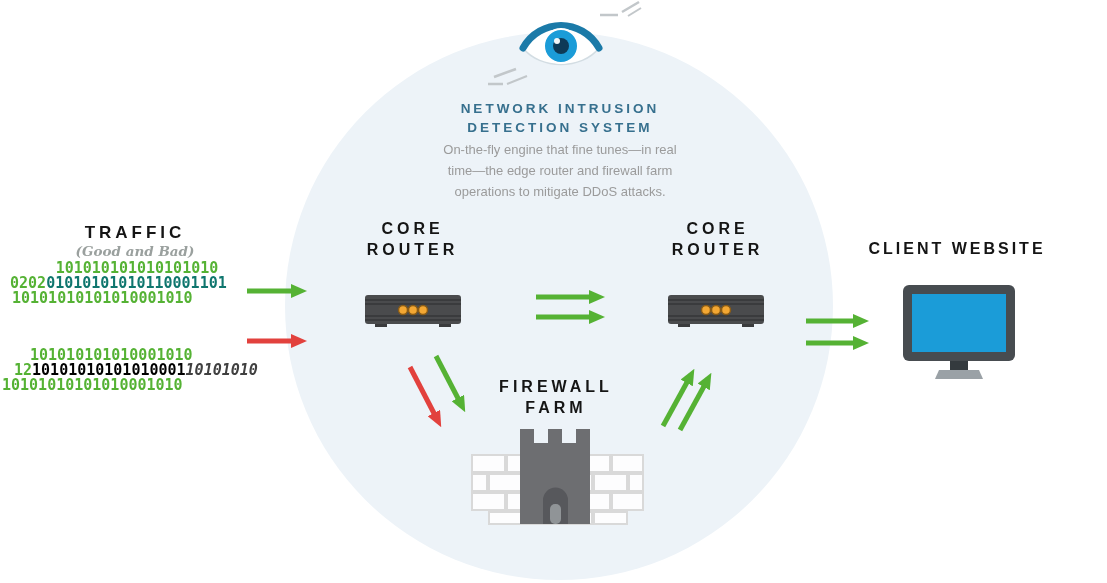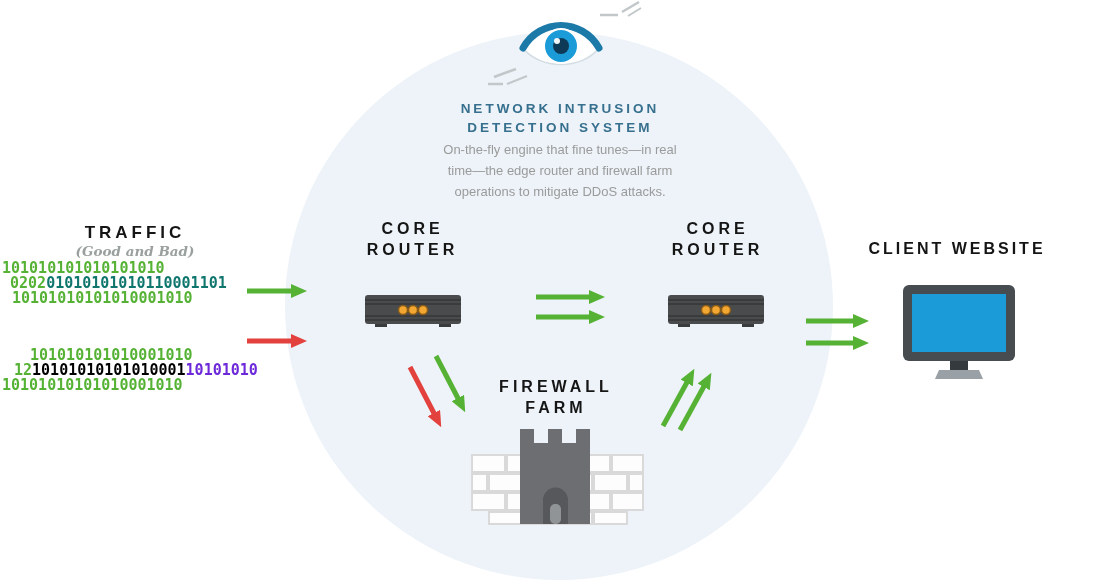--- a/index.html
+++ b/index.html
@@ -191,25 +191,25 @@
         <rect x="50" y="18" width="70" height="81"></rect>
       </g>
       <path d="M73,99 v-24 a12.5,12.5 0 0 1 25,0 v24 z" fill="#57585c"></path>
       <rect x="80" y="79" width="11" height="20" rx="5" fill="#909497"></rect>
     </svg>
   </div>
 
   <div class="layer script traffic-sub">(Good and Bad)</div>
   <div class="layer h-label traffic-label">TRAFFIC</div>
   <div class="layer binary">
-      <div style="padding-left: 0px;"><span style="color: rgb(85, 178, 52);">101010101010101010</span></div>
+      <div style="padding-left: 0px; text-align: center;"><span style="color: rgb(85, 178, 52);">101010101010101010</span></div>
       <div style="padding-left: 8px;"><span style="color: rgb(85, 178, 52);">0202</span><span style="color: #0f766e;">01010101010110001101</span></div>
       <div style="padding-left: 10px;"><span style="color: rgb(85, 178, 52);">10101010101010001010</span></div>
       <div style="padding-left: 28px; margin-top: 42px;"><span style="color: rgb(85, 178, 52);">101010101010001010</span></div>
-      <div style="padding-left: 12px;"><span style="color: rgb(85, 178, 52);">12</span><span style="color: #000000;">10101010101010001</span><span style="color: #6d28d9;">10101010</span></div>
+      <div style="padding-left: 12px;"><span style="color: rgb(85, 178, 52);">12</span><span style="color: #000000;">10101010101010001</span><span style="color: #404040; font-style: italic;">10101010</span></div>
       <div style="padding-left: 0px;"><span style="color: rgb(85, 178, 52);">10101010101010001010</span></div>
     </div>
 
   <div class="layer h-label client-label">CLIENT WEBSITE</div>
   <div class="layer monitor">
     <svg viewBox="0 0 112 100" width="112" height="100">
       <rect x="0" y="0" width="112" height="76" rx="6" style="fill:var(--monitor-frame,#474c50)"></rect>
       <rect x="9" y="9" width="94" height="58" style="fill:var(--screen-blue,#1b9cd8)"></rect>
       <rect x="47" y="76" width="18" height="9" fill="#343a3e"></rect>
       <path d="M36,85 h40 l4,9 h-48 z" fill="#9aa1a6"></path>

